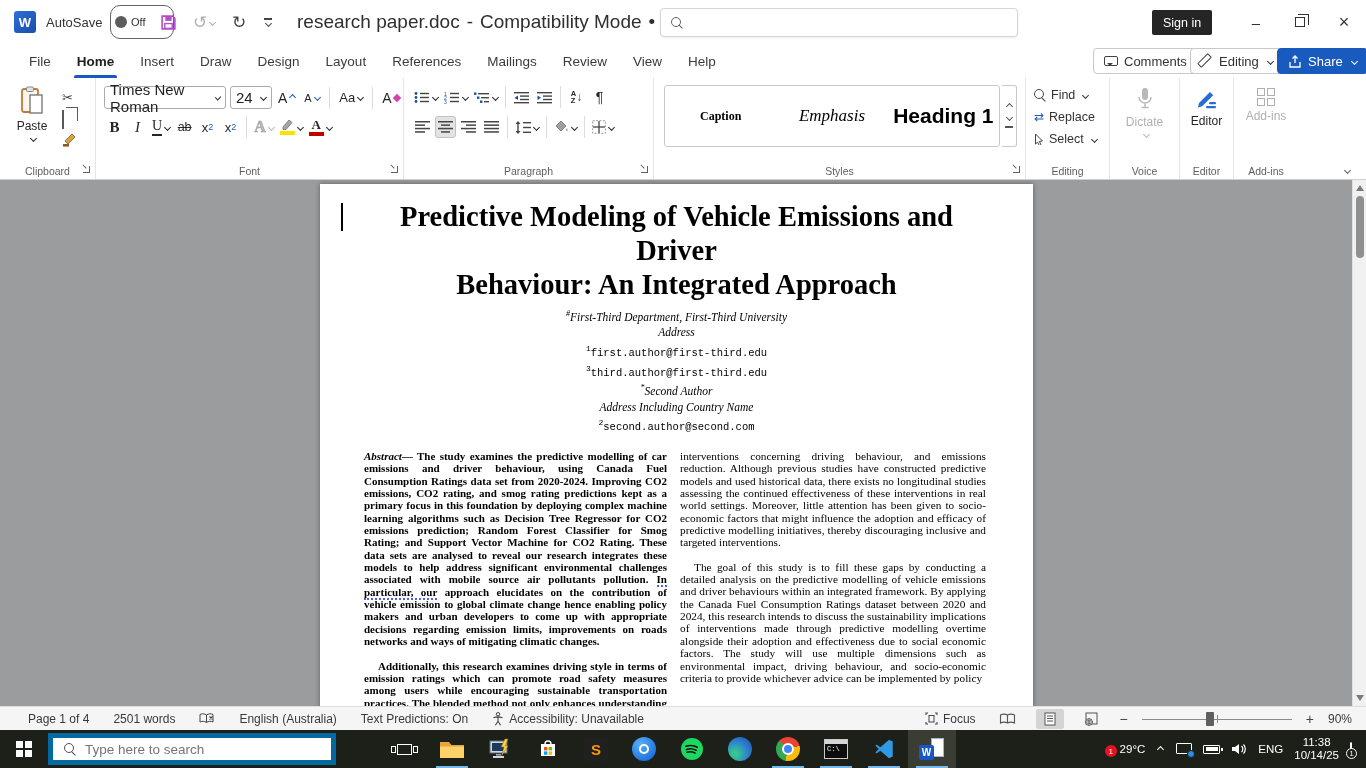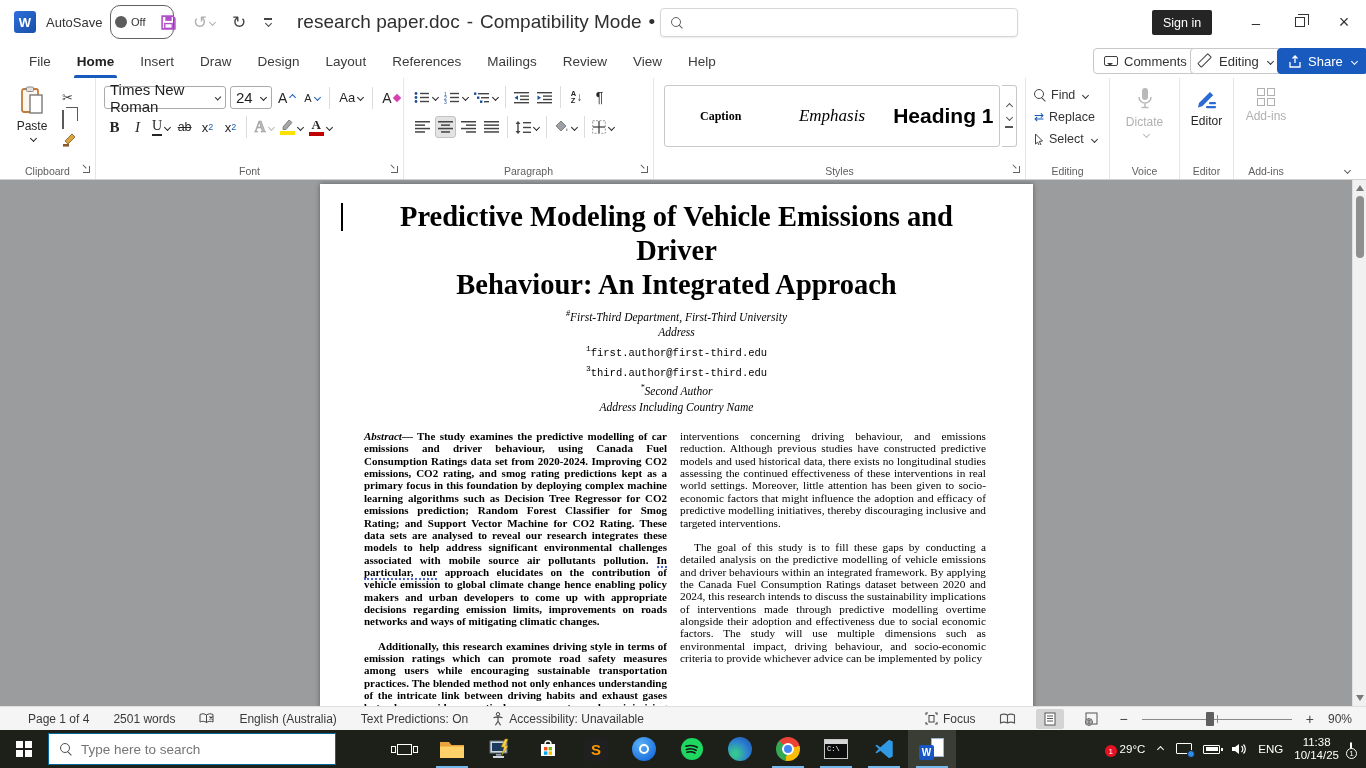--- a/index.html
+++ b/index.html
@@ -108,21 +108,21 @@
   .ztrack .line { position:absolute; top:7px; left:0; right:0; height:1px; background:#8a8a8a; }
   .ztrack .notch { position:absolute; top:3px; left:50%; width:1px; height:8px; background:#8a8a8a; }
   .ztrack .thumb { position:absolute; top:0; left:43%; width:8px; height:14px; background:#5f5f5f; border-radius:1px; }
   .zglyph { font-size:14px; color:#444; }
 
   
   #taskbar { position:absolute; top:730px; left:0; right:0; height:38px; background:#1d2019; display:flex; align-items:center; color:#fff; }
   .tstart { width:48px; height:38px; display:flex; align-items:center; justify-content:center; }
   .winlogo { display:grid; grid-template-columns:7px 7px; grid-template-rows:7px 7px; gap:1.5px; }
   .winlogo span { background:#fff; }
-  #tb-searchbox { width:288px; height:32px; background:#fff; border:1px solid #0369a1; display:flex; align-items:center; padding:4px 11px; gap:9px; color:#4f4f4f; }
+  #tb-searchbox { width:288px; height:32px; background:#fff; border:5px solid #0369a1; display:flex; align-items:center; padding:4px 11px; gap:9px; color:#4f4f4f; }
   #tb-searchbox input { border:none; outline:none; font-size:13.5px; width:230px; color:#333; background:transparent; font-family:"Liberation Sans",sans-serif; }
   .tcell { position:relative; width:48px; height:38px; display:flex; align-items:center; justify-content:center; }
   .tcell.open::after { content:""; position:absolute; bottom:0; left:8px; right:8px; height:2.5px; background:#76b9ed; }
   .tcell.focused { background:#3a3d33; }
   .taskview { position:relative; width:15px; height:11px; border:1.5px solid #fff; }
   .taskview::before { content:""; position:absolute; left:-7px; top:1px; width:3px; height:5px; border:1.2px solid #fff; }
   .taskview::after { content:""; position:absolute; right:-7px; top:1px; width:3px; height:5px; border:1.2px solid #fff; }
   .chrome-ic { position:relative; width:24px; height:24px; border-radius:50%; background:conic-gradient(from -45deg,#ea4335 0 33%,#fbbc05 0 66%,#34a853 0 100%); }
   .chrome-ic::after { content:""; position:absolute; inset:6px; background:#4285f4; border:2.5px solid #fff; border-radius:50%; }
   .edge-ic { width:24px; height:24px; border-radius:50%; background:radial-gradient(circle at 30% 70%,#35c692 10%,#2d7dd2 55%,#174f9e); }
@@ -565,20 +565,21 @@
       <div>Predictive Modeling of Vehicle Emissions and Driver</div>
       <div>Behaviour: An Integrated Approach</div>
     </div>
     <div style="margin-top:4px">
       <div class="affil it"><sup>#</sup><span>First-Third Department, First-Third University</span></div>
       <div class="affil it"><span>Address</span></div>
       <div class="affil mono"><sup>1</sup><span>first.author@first-third.edu</span></div>
       <div class="affil mono"><sup>3</sup><span>third.author@first-third.edu</span></div>
       <div class="affil it"><sup>*</sup><span>Second Author</span></div>
       <div class="affil it"><span>Address Including Country Name</span></div>
+      <div class="affil mono"><sup>2</sup><span>second.author@second.com</span></div>
     </div>
     <div id="cols">
       <div id="colL">
         <p><i>Abstract—</i><span> The study examines the predictive modelling of car emissions and driver behaviour, using Canada Fuel Consumption Ratings data set from 2020-2024. Improving CO2 emissions, CO2 rating, and smog rating predictions kept as a primary focus in this foundation by deploying complex machine learning algorithms such as Decision Tree Regressor for CO2 emissions prediction; Random Forest Classifier for Smog Rating; and Support Vector Machine for CO2 Rating. These data sets are analysed to reveal our research integrates these models to help address significant environmental challenges associated with mobile source air pollutants pollution. </span><span class="grammar">In particular, our</span><span> approach elucidates on the contribution of vehicle emission to global climate change hence enabling policy makers and urban developers to come up with appropriate decisions regarding emission limits, improvements on roads networks and ways of mitigating climatic changes.</span></p>
         <p class="p-gap indent">Additionally, this research examines driving style in terms of emission ratings which can promote road safety measures among users while encouraging sustainable transportation practices. The blended method not only enhances understanding of the intricate link between driving habits and exhaust gases but also provides practical measures towards minimizing environmental</p>
       </div>
       <div id="colR">
         <p>interventions concerning driving behaviour, and emissions reduction. Although previous studies have constructed predictive models and used historical data, there exists no longitudinal studies assessing the continued effectiveness of these interventions in real world settings. Moreover, little attention has been given to socio-economic factors that might influence the adoption and efficacy of predictive modelling initiatives, thereby discouraging inclusive and targeted interventions.</p>
         <p class="p-gap indent">The goal of this study is to fill these gaps by conducting a detailed analysis on the predictive modelling of vehicle emissions and driver behaviours within an integrated framework. By applying the Canada Fuel Consumption Ratings dataset between 2020 and 2024, this research intends to discuss the sustainability implications of interventions made through predictive modelling overtime alongside their adoption and effectiveness due to social economic factors. The study will use multiple dimensions such as environmental impact, driving behaviour, and socio-economic criteria to provide whichever advice can be implemented by policy</p>
       </div>

